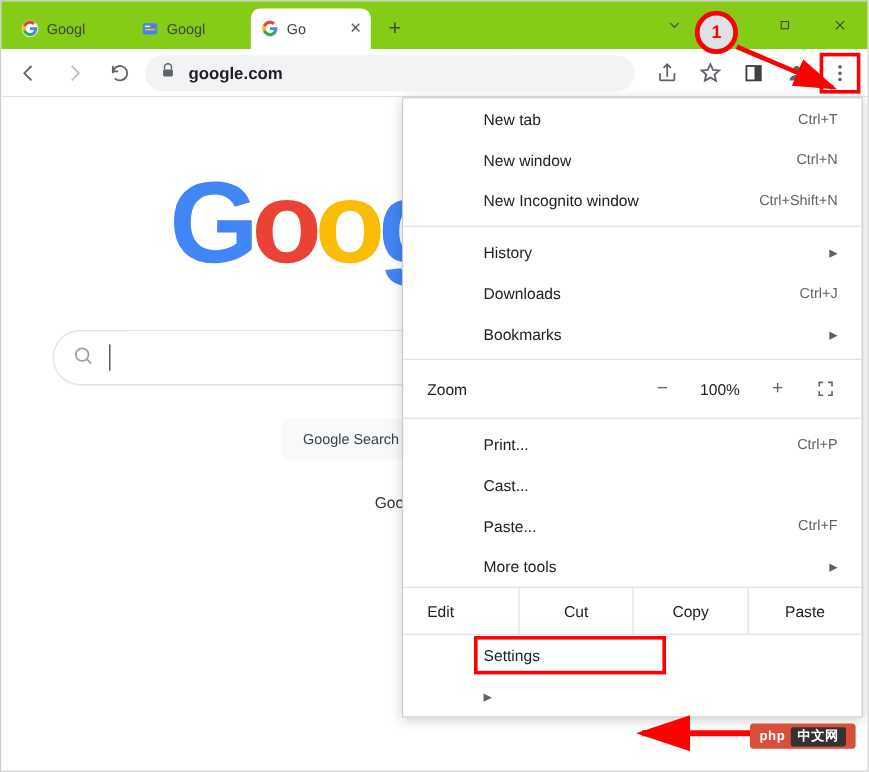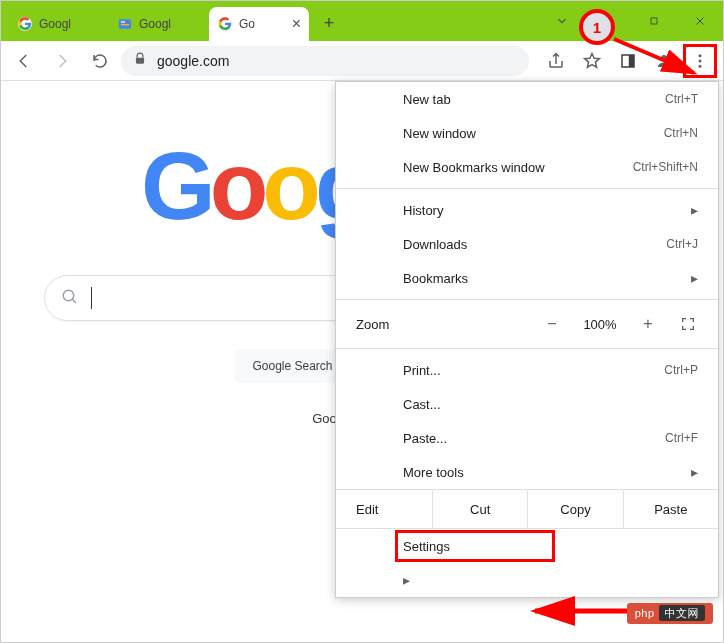--- a/index.html
+++ b/index.html
@@ -45,20 +45,21 @@
     .winbtn.caret svg{width:14px;height:14px;}
     
     .toolbar {
       height: 40px;
       background: #fff;
       border-bottom: 1px solid #e0e0e0;
       display:flex;
       align-items:center;
       padding: 0 6px;
       gap:4px;
+      font-weight:bold;
     }
     .tbtn { width:34px; height:34px; border-radius:50%; display:flex; align-items:center; justify-content:center; color:#5f6368;}
     .tbtn svg{width:18px;height:18px;}
     .addrbar {
       flex:1;
       height:30px;
       background:#f1f3f4;
       border-radius:15px;
       display:flex;
       align-items:center;
@@ -110,21 +111,21 @@
     .fullscreen-icon svg{width:16px;height:16px;}
     .edit-row{height:40px;display:flex;align-items:center;border-top:1px solid #e0e0e0;border-bottom:1px solid #e0e0e0;}
     .edit-row .edit-label{padding:0 20px;flex:0 0 96px;}
     .edit-row .edit-btn{flex:1;text-align:center;border-left:1px solid #e0e0e0;height:100%;display:flex;align-items:center;justify-content:center;}
     .settings-row{position:relative;}
     .settings-highlight{position:absolute;left:12px;top:1px;width:160px;height:32px;border:3px solid red;pointer-events:none;}
     
     .anno1{position:absolute;top:8px;left:578px;width:36px;height:36px;border:4px solid red;border-radius:50%;display:flex;align-items:center;justify-content:center;color:red;font-weight:bold;font-size:15px;z-index:200;background:#dee1e6;}
     .arrow1{position:absolute;top:30px;left:605px;width:100px;height:50px;z-index:199;pointer-events:none;}
     .arrow2{position:absolute;top:592px;left:524px;width:170px;height:36px;z-index:199;pointer-events:none;}
-    .phpbadge{position:absolute;bottom:18px;right:10px;background:#d94f3a;color:#fff;font-size:11px;padding:3px 8px;border-radius:3px;font-weight:normal;z-index:300;letter-spacing:0.5px;}
+    .phpbadge{position:absolute;bottom:18px;right:10px;background:#d94f3a;color:#fff;font-size:11px;padding:3px 8px;border-radius:3px;font-weight:bold;z-index:300;letter-spacing:0.5px;}
     .phpbadge .cn{background:#333;padding:2px 6px;margin-left:4px;border-radius:2px;}
   </style>
 </head>
 <body>
 
 <div class="anno1">
     <span>1</span>
   </div>
 <svg class="arrow1" viewBox="0 0 100 50">
   <defs>
@@ -277,21 +278,21 @@
 <div class="menu">
   <div class="mrow">
     <span class="label">New tab</span>
     <span class="shortcut">Ctrl+T</span>
   </div>
   <div class="mrow">
     <span class="label">New window</span>
     <span class="shortcut">Ctrl+N</span>
   </div>
   <div class="mrow">
-    <span class="label">New Bookmarks window</span>
+    <span class="label">New Incognito window</span>
     <span class="shortcut">Ctrl+Shift+N</span>
   </div>
   <div class="msep"></div>
   <div class="mrow">
     <span class="label">History</span>
     <span class="arrow">▸</span>
   </div>
   <div class="mrow">
     <span class="label">Downloads</span>
     <span class="shortcut">Ctrl+J</span>

